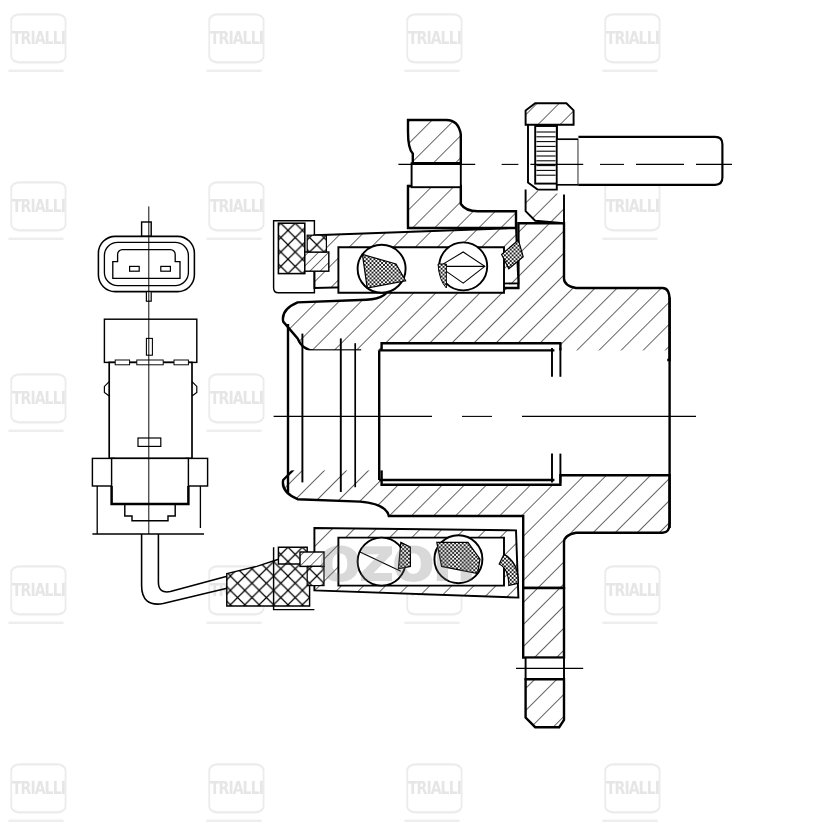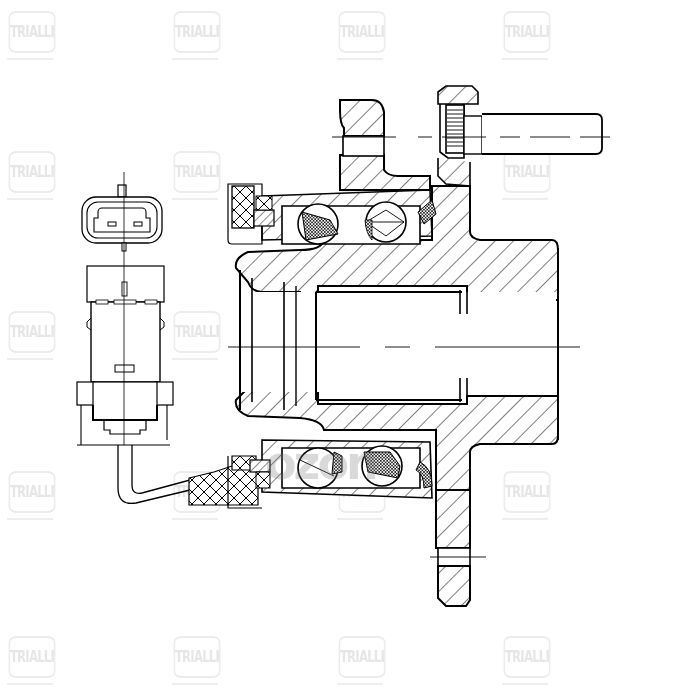--- a/index.html
+++ b/index.html
@@ -3,21 +3,21 @@
   <meta charset="utf-8">
   <style>
     html, body { margin: 0; padding: 0; background: #ffffff; }
     body { width: 700px; height: 700px; overflow: hidden; position: relative; font-family: "Liberation Sans", sans-serif; }
     #canvas { position: absolute; left: 0; top: 0; width: 700px; height: 700px; }
     .wm-layer { position: absolute; left: 0; top: 0; width: 572px; height: 700px; pointer-events: none; }
     .wm { position: absolute; width: 56px; height: 38px; border: 2px solid #ececec; border-radius: 10px 10px 10px 10px / 6px 6px 6px 6px;
           color: #e6e6e6; font-family: "DejaVu Sans", sans-serif; font-weight: bold; font-size: 15px; letter-spacing: -1px;
           display: flex; align-items: center; justify-content: center; transform: scaleX(0.78); }
     .wm-line { position: absolute; width: 46px; height: 2px; background: #eeeeee; }
-    .ozon { position: absolute; left: 265px; top: 440px; font-family: "DejaVu Sans", sans-serif; font-weight: bold; font-size: 46px;
+    .ozon { position: absolute; left: 265px; top: 440px; font-family: "DejaVu Sans", sans-serif; font-weight: bold; font-size: 53px;
             color: rgba(120,120,120,0.28); letter-spacing: -3px; line-height: 1; }
   </style>
 </head>
 <body>
 
 <div class="wm-layer" id="wm-layer">
     <div class="wm" style="left: 2px; top: 11px; color: rgb(230, 230, 230);">TRIALLI</div>
     <div class="wm-line" style="left: 7px; top: 58px;"></div>
     <div class="wm" style="left: 167px; top: 11px; color: rgb(230, 230, 230);">TRIALLI</div>
     <div class="wm-line" style="left: 172px; top: 58px;"></div>

